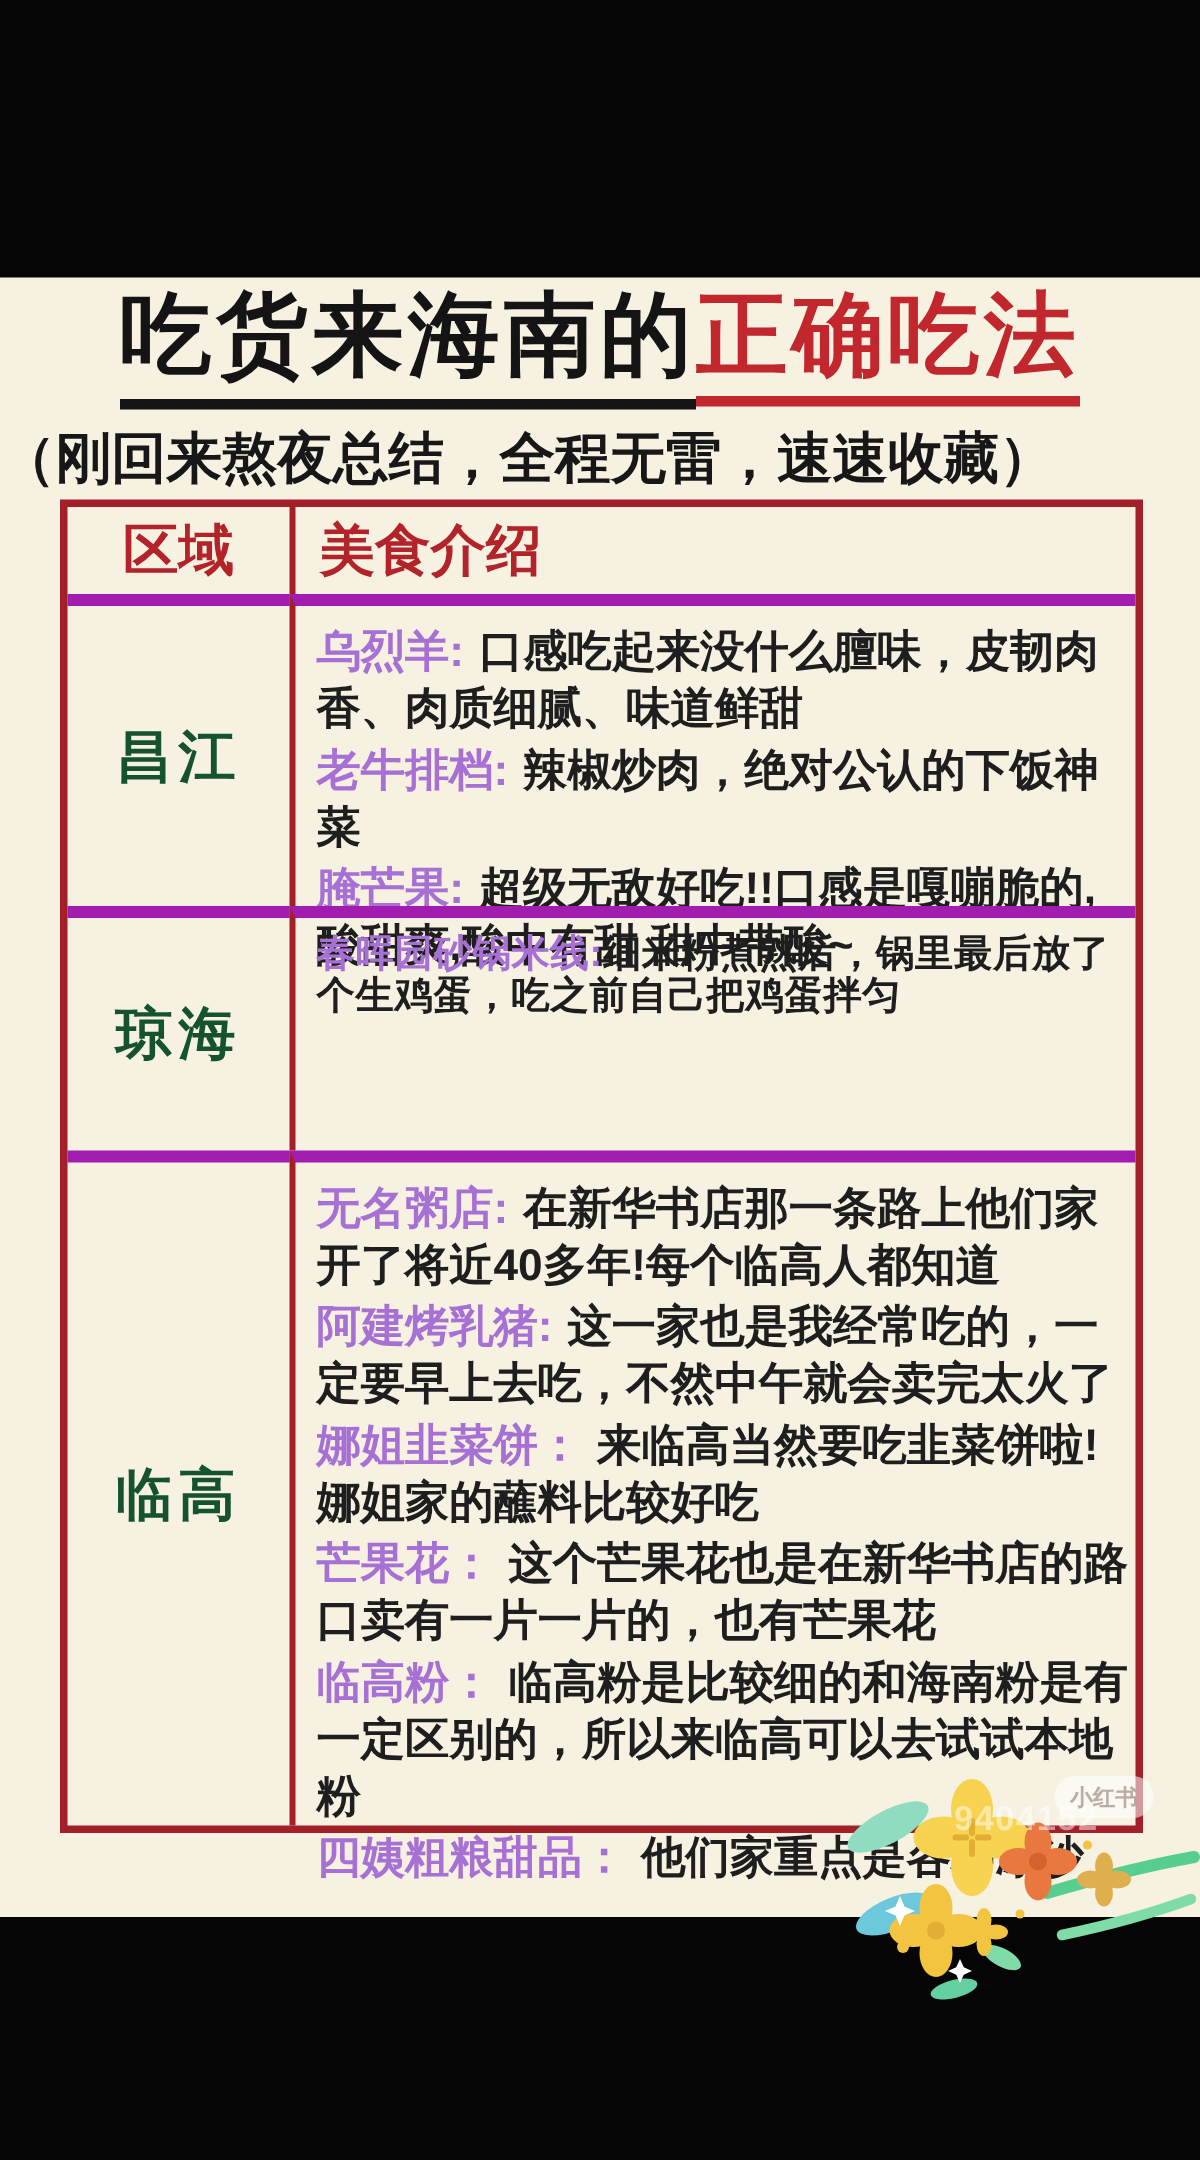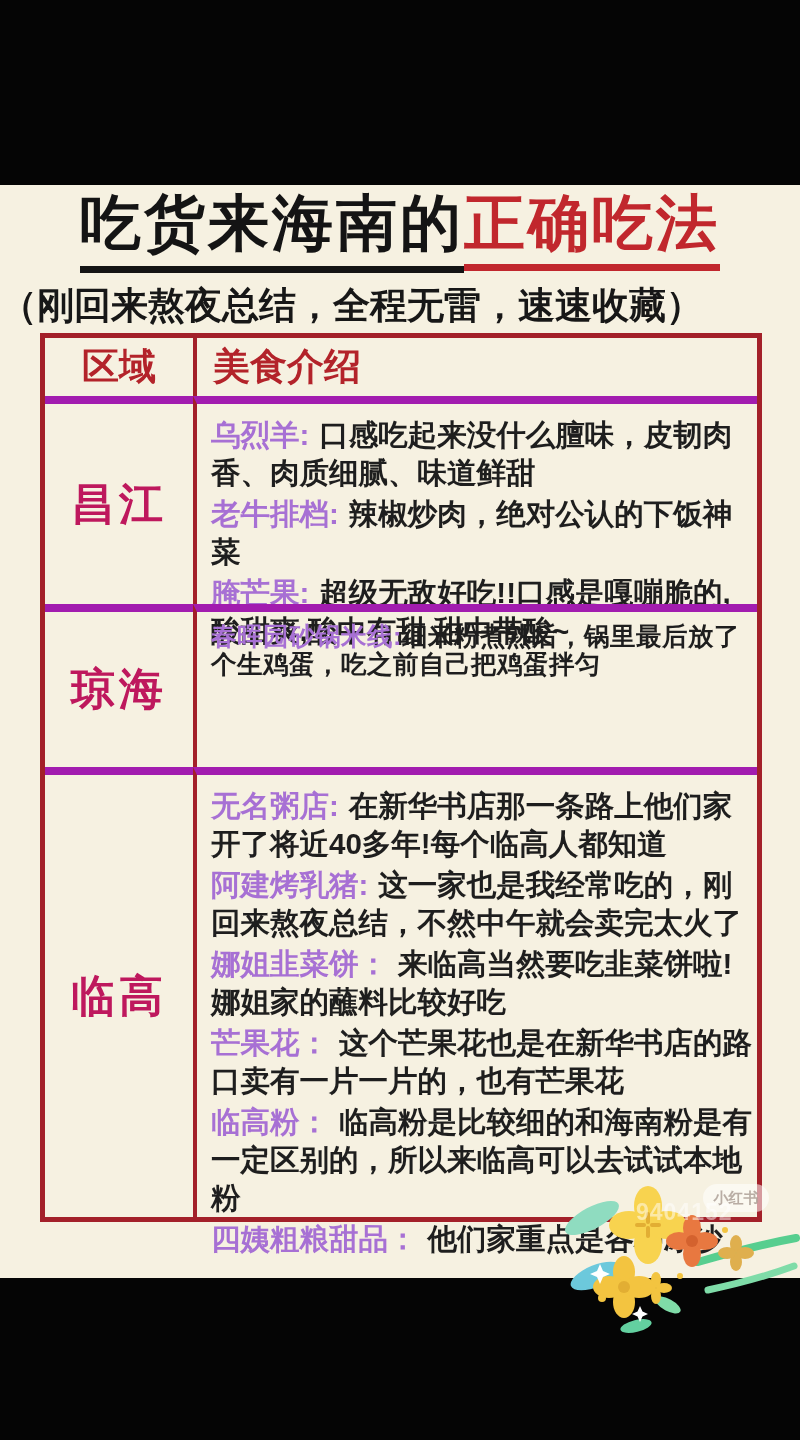--- a/index.html
+++ b/index.html
@@ -45,21 +45,21 @@
   .cell-header-region{
     display:flex;align-items:center;justify-content:center;
     font-size:37px;font-weight:900;color:#B3232A;
   }
   .cell-header-intro{
     display:flex;align-items:center;padding-left:16px;
     font-size:37px;font-weight:900;color:#B3232A;
   }
   .cell-region{
     display:flex;align-items:center;justify-content:center;
-    font-size:44px;font-weight:900;color:#be185d;letter-spacing:4px;
+    font-size:38px;font-weight:900;color:#14532d;letter-spacing:4px;
   }
   .cell-items{
     padding:12px 4px 0 14px;
     font-size:29.5px;line-height:38px;font-weight:700;color:#1E1E1E;
   }
   .item{margin:0;}
   .item + .item{margin-top:3px;}
   .item-name{color:#A770D4;font-weight:800;margin-right:10px;}
   
   .cell-items.dense{
@@ -110,21 +110,21 @@
       </div>
 
       <div class="cell row-line cell-region">琼海</div>
       <div class="cell row-line col-right cell-items dense">
         <p class="item"><span class="item-name">春晖园砂锅米线:</span><span>细米粉煮熟后，锅里最后放了个生鸡蛋，吃之前自己把鸡蛋拌匀</span></p>
       </div>
 
       <div class="cell row-line cell-region">临高</div>
       <div class="cell row-line col-right cell-items">
         <p class="item"><span class="item-name">无名粥店:</span><span>在新华书店那一条路上他们家开了将近40多年!每个临高人都知道</span></p>
-        <p class="item"><span class="item-name">阿建烤乳猪:</span><span>这一家也是我经常吃的，刚回来熬夜总结，不然中午就会卖完太火了</span></p>
+        <p class="item"><span class="item-name">阿建烤乳猪:</span><span>这一家也是我经常吃的，一定要早上去吃，不然中午就会卖完太火了</span></p>
         <p class="item"><span class="item-name">娜姐韭菜饼：</span><span>来临高当然要吃韭菜饼啦!娜姐家的蘸料比较好吃</span></p>
         <p class="item"><span class="item-name">芒果花：</span><span>这个芒果花也是在新华书店的路口卖有一片一片的，也有芒果花</span></p>
         <p class="item"><span class="item-name">临高粉：</span><span>临高粉是比较细的和海南粉是有一定区别的，所以来临高可以去试试本地粉</span></p>
         <p class="item"><span class="item-name">四姨粗粮甜品：</span><span>他们家重点是各种冰沙</span></p>
       </div>
 
     </div>
   </div>
 
   <svg class="flowers" viewBox="0 0 260 230" xmlns="http://www.w3.org/2000/svg">

